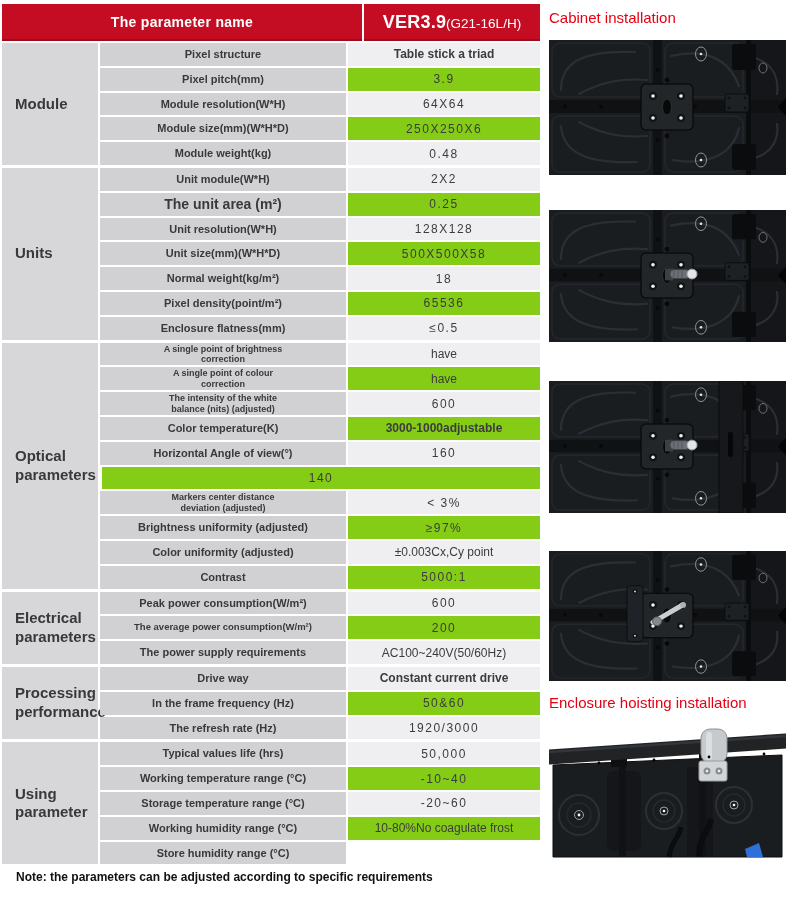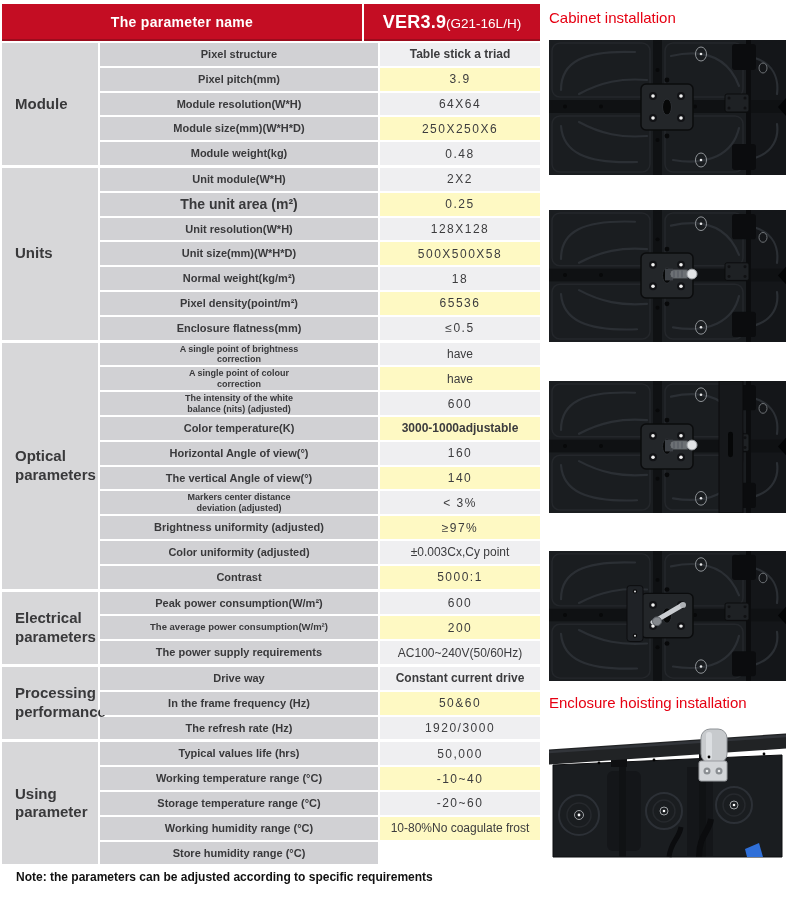--- a/index.html
+++ b/index.html
@@ -23,32 +23,32 @@
   #spec-header .model-suffix{font-size:13.5px;font-weight:400;}
   .section{display:flex;margin-bottom:3px;}
   .cat{
     width:96px;background:#d7d7d9;color:#39393b;font-size:15px;font-weight:bold;line-height:1.25;
     display:flex;align-items:center;padding-left:13px;box-sizing:border-box;
   }
   .rows{flex:1;margin-left:2px;}
   .row{display:flex;height:22.8px;margin-bottom:2px;}
   .row:last-child{margin-bottom:0;}
   .param{
-    width:278px;background:#d1d1d4;color:#39393b;font-size:11px;font-weight:bold;
+    width:246px;background:#d1d1d4;color:#39393b;font-size:11px;font-weight:bold;
     display:flex;align-items:center;justify-content:center;text-align:center;
     box-sizing:border-box;line-height:1.15;white-space:pre-line;
   }
   .param.small{font-size:9px;}
   .param.mid{font-size:9.5px;}
   .param.large{font-size:14px;}
   .value{
     flex:1;margin-left:2px;background:#efeff1;color:#3c3c3e;font-size:12px;
     display:flex;align-items:center;justify-content:center;text-align:center;
   }
-  .value.alt{background:#fef9c3;}
+  .value.alt{background:#84cc16;}
   .value.vbold{font-weight:bold;}
   .value.spread{letter-spacing:1.5px;}
   
   #note{
     position:absolute;left:16px;top:870px;width:520px;
     font-size:12px;font-weight:bold;color:#111;
   }
   
   #right-panel{position:absolute;left:548px;top:0;width:240px;height:898px;}
   .photo-title{position:absolute;left:1px;color:var(--title-red);font-size:15px;white-space:nowrap;}
@@ -216,21 +216,20 @@
           </div>
           <div class="row">
             <div class="param">Color temperature(K)</div>
             <div class="value alt vbold">3000-1000adjustable</div>
           </div>
           <div class="row">
             <div class="param">Horizontal Angle of view(°)</div>
             <div class="value spread">160</div>
           </div>
           <div class="row">
-            <div class="param">The vertical Angle of view(°)</div>
             <div class="value alt spread">140</div>
           </div>
           <div class="row">
             <div class="param small">Markers center distance
 deviation (adjusted)</div>
             <div class="value spread">&lt; 3%</div>
           </div>
           <div class="row">
             <div class="param">Brightness uniformity (adjusted)</div>
             <div class="value alt spread">≥97%</div>

